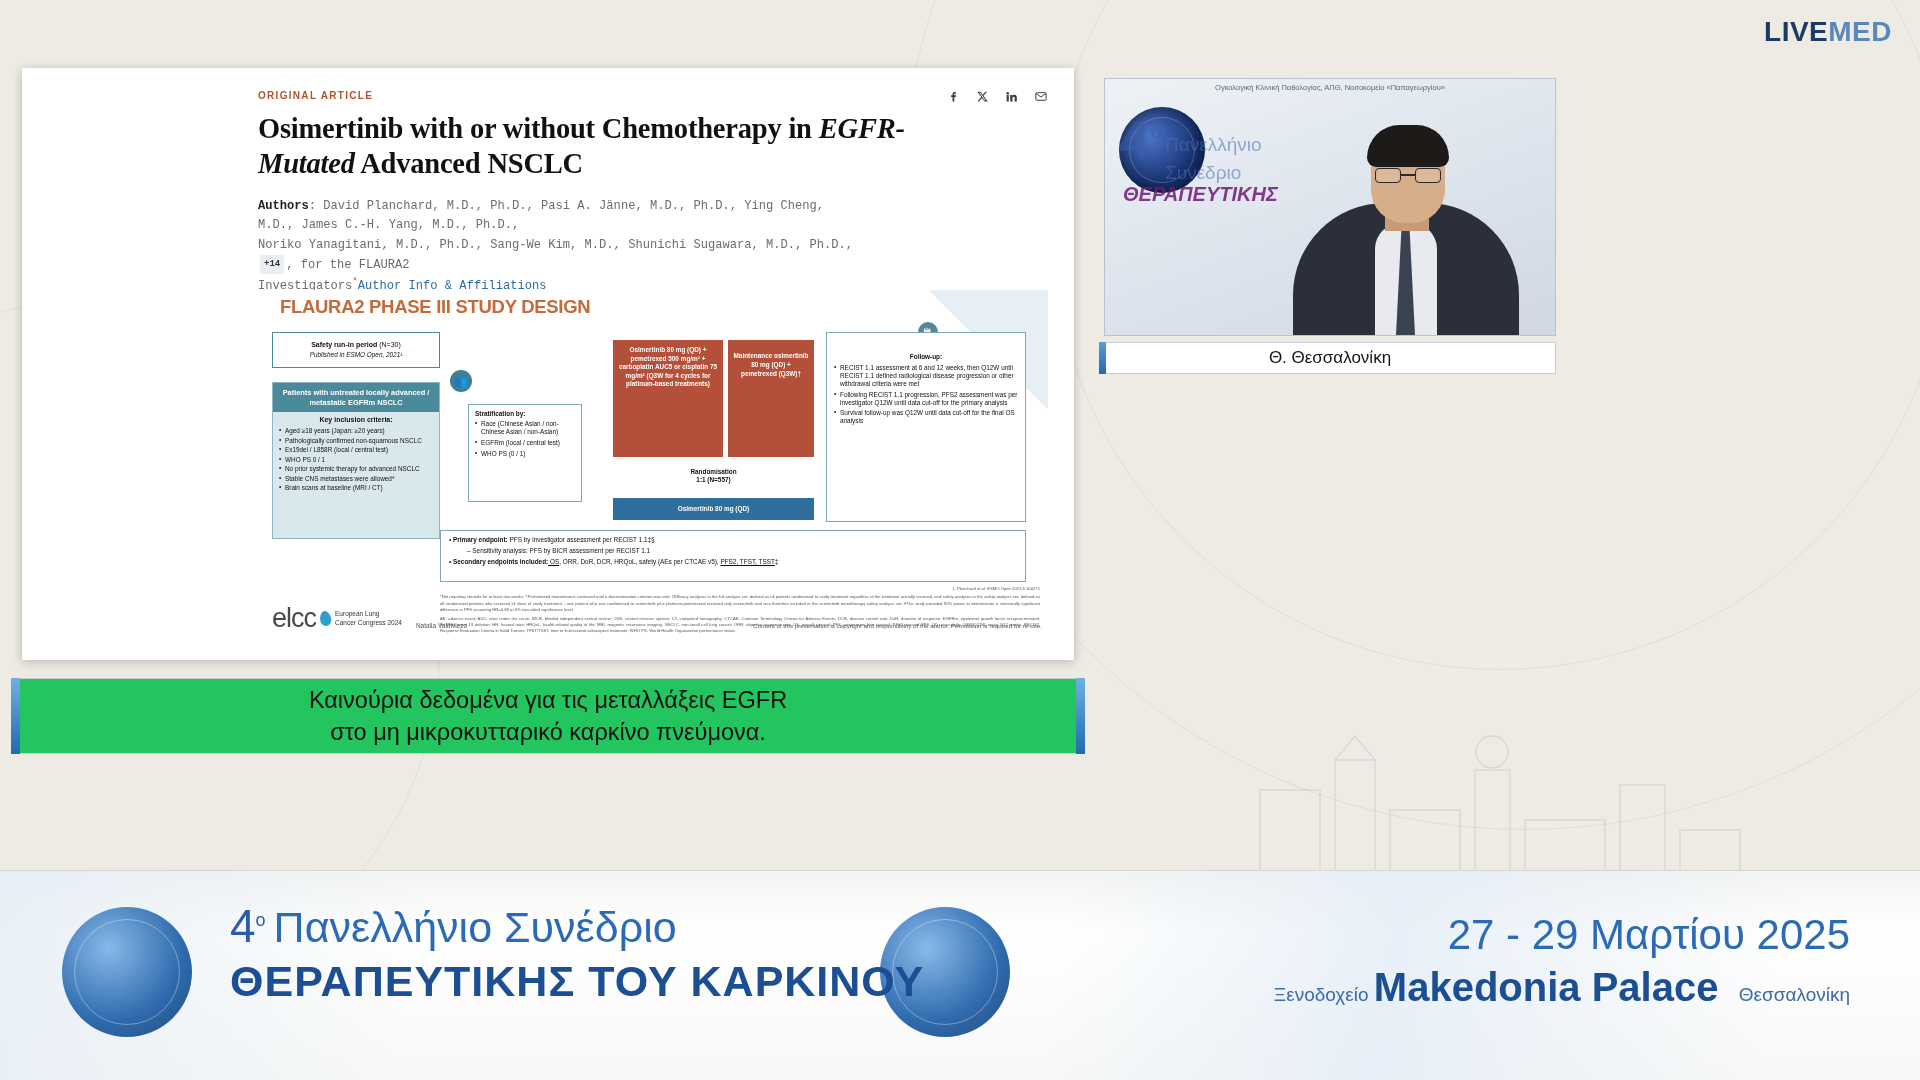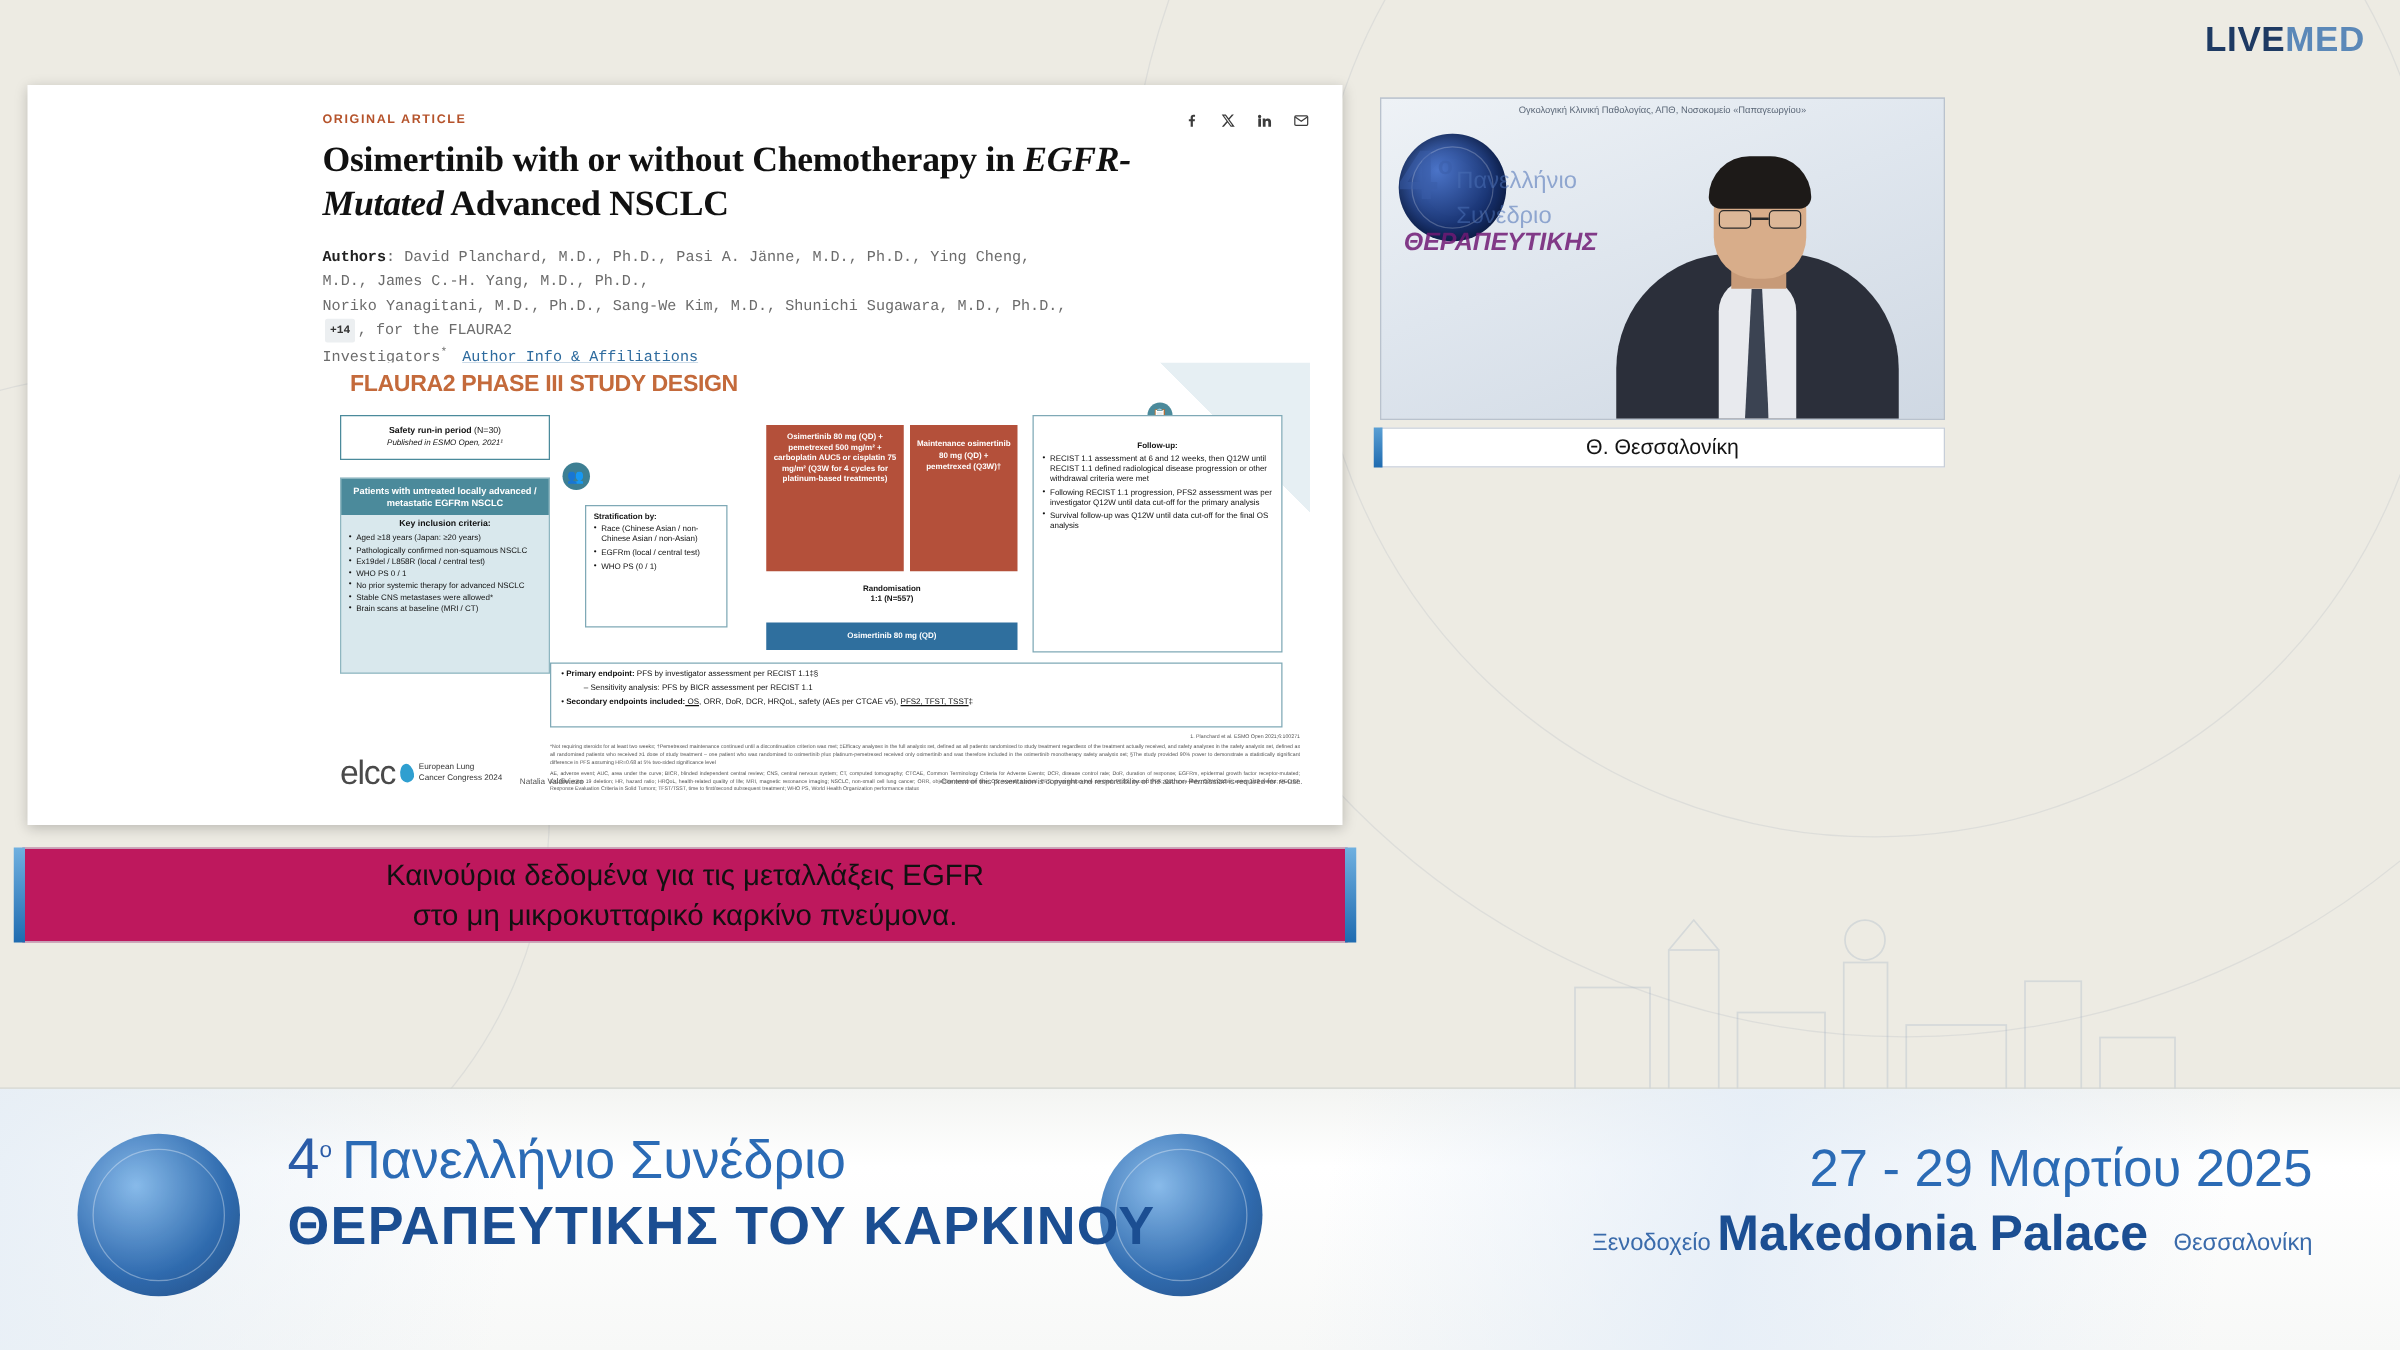--- a/index.html
+++ b/index.html
@@ -55,21 +55,21 @@
     max-width:600px;
     font-family:Liberation Mono, monospace;
   }
   .authors b { color:#222; font-weight:bold; }
   .authors .plus {
     display:inline-block; background:#eceff1; color:#333;
     font-size:9px; font-weight:bold; padding:2px 4px; border-radius:2px;
     vertical-align:middle; margin:0 2px;
   }
   .authors .sup { font-size:9px; vertical-align:super; }
-  .authors .lnk { color:#2e6b9e; margin-left:12px; }
+  .authors .lnk { color:#2e6b9e; }
   .pubinfo { margin-top:14px; font-size:11.6px; color:#3b3b3b; }
 
   
   .social { position:absolute; right:26px; top:22px; display:flex; gap:16px; }
   .social svg { display:block; }
 
   
   .figure {
     position:absolute; left:236px; top:222px; width:790px; height:348px;
     background:#fff; overflow:hidden;
@@ -247,21 +247,21 @@
     font-size:17px; color:#141414;
   }
   .namebar:before {
     content:""; position:absolute; left:-6px; top:-1px; width:7px; height:32px;
     background:linear-gradient(180deg,#5a9fd4,#1f6bb0);
   }
 
   
   .subtitle {
     position:absolute; left:18px; top:678px; width:1060px; height:76px;
-    background:#be185d; border:1px solid #c9ced6;
+    background:#22c55e; border:1px solid #c9ced6;
     display:flex; flex-direction:column; align-items:center; justify-content:center;
     color:#111; font-size:23.5px; line-height:1.37;
   }
   .subtitle:before {
     content:""; position:absolute; left:-8px; top:-1px; width:9px; height:76px;
     background:linear-gradient(180deg,#6fb0e0,#1f6bb0);
   }
   .subtitle:after {
     content:""; position:absolute; right:-8px; top:-1px; width:9px; height:76px;
     background:linear-gradient(180deg,#6fb0e0,#1f6bb0);

